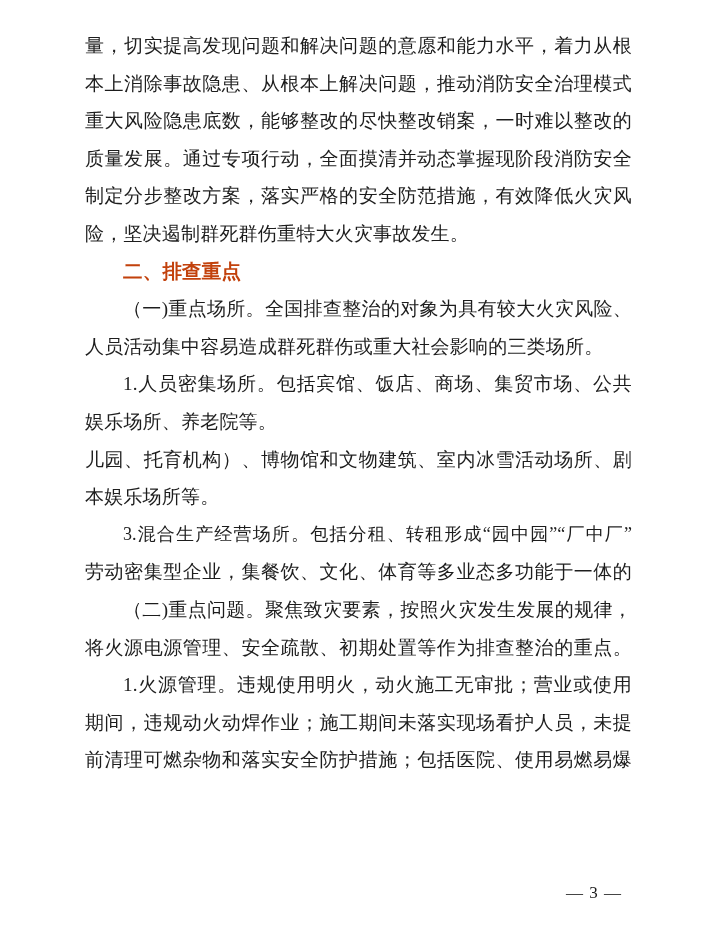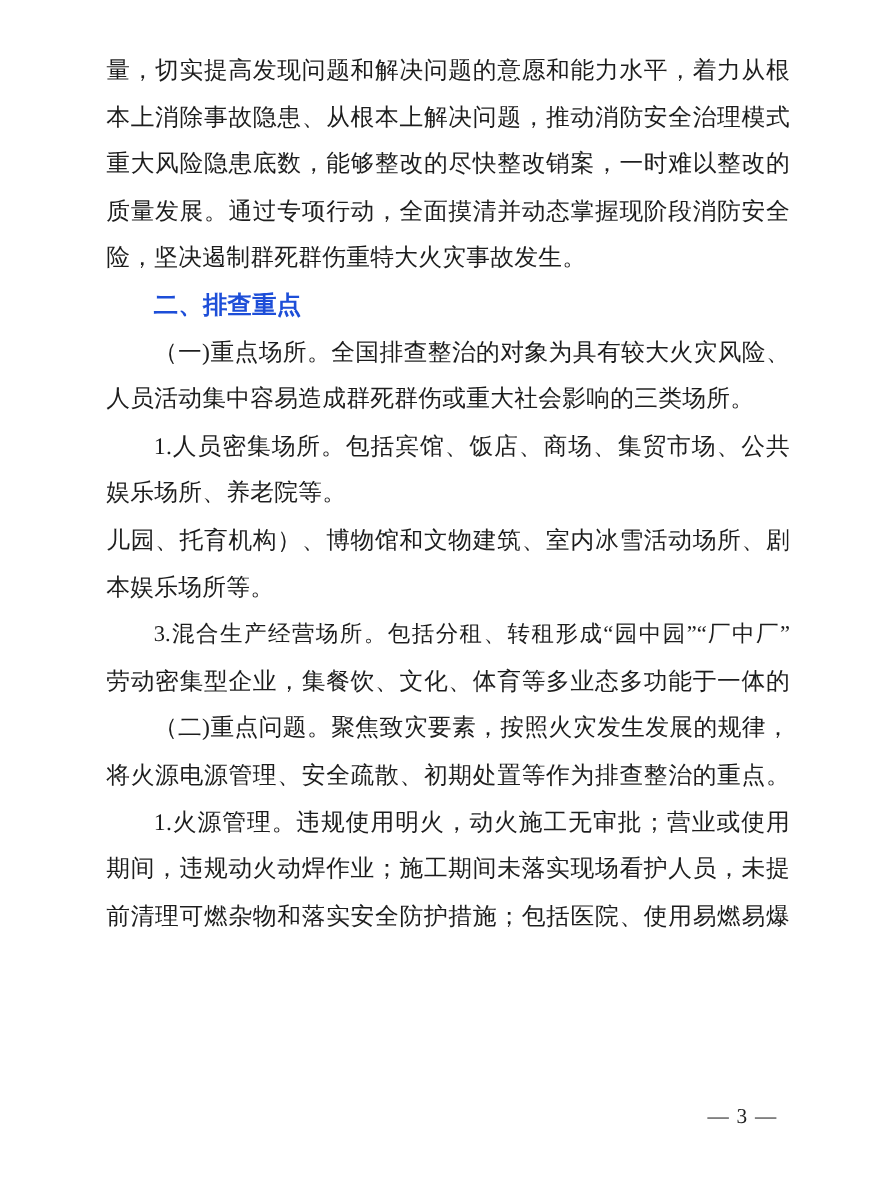--- a/index.html
+++ b/index.html
@@ -12,21 +12,21 @@
     width: 714px;
     height: 948px;
     background: #ffffff;
     overflow: hidden;
     font-family: "Liberation Serif", "DejaVu Serif", serif;
     color: #1d1d1d;
   }
   .doc {
     position: absolute;
     left: 85px;
-    top: 38px;
+    top: 27px;
     width: 547px;
   }
   .ln {
     font-size: 19px;
     line-height: 37.6px;
     height: 37.6px;
     overflow: hidden;
     letter-spacing: 0.2px;
     white-space: normal;
   }
@@ -47,21 +47,21 @@
   }
   
   .s {
     font-size: 18px;
     letter-spacing: 0px;
   }
   
   .h {
     font-family: "Liberation Sans", "DejaVu Sans", sans-serif;
     font-weight: 700;
-    color: #1d4ed8;
+    color: #c2410c;
     font-size: 19.5px;
   }
   .footer {
     position: absolute;
     top: 883px;
     right: 92px;
     font-size: 17px;
     letter-spacing: 1px;
     color: #1d1d1d;
     font-family: "Liberation Serif", "DejaVu Serif", serif;
@@ -69,20 +69,21 @@
 </style>
 </head>
 <body>
 
 <div class="page">
   <div class="doc">
     <div class="ln j">量，切实提高发现问题和解决问题的意愿和能力水平，着力从根</div>
     <div class="ln j">本上消除事故隐患、从根本上解决问题，推动消防安全治理模式</div>
     <div class="ln j">重大风险隐患底数，能够整改的尽快整改销案，一时难以整改的</div>
     <div class="ln j">质量发展。通过专项行动，全面摸清并动态掌握现阶段消防安全</div>
+    <div class="ln j">制定分步整改方案，落实严格的安全防范措施，有效降低火灾风</div>
     <div class="ln e">险，坚决遏制群死群伤重特大火灾事故发生。</div>
     <div class="ln e i h">二、排查重点</div>
     <div class="ln j i">（一)重点场所。全国排查整治的对象为具有较大火灾风险、</div>
     <div class="ln e">人员活动集中容易造成群死群伤或重大社会影响的三类场所。</div>
     <div class="ln j i">1.人员密集场所。包括宾馆、饭店、商场、集贸市场、公共</div>
     <div class="ln e">娱乐场所、养老院等。</div>
     <div class="ln j">儿园、托育机构）、博物馆和文物建筑、室内冰雪活动场所、剧</div>
     <div class="ln e">本娱乐场所等。</div>
     <div class="ln j i s">3.混合生产经营场所。包括分租、转租形成“园中园”“厂中厂”</div>
     <div class="ln j">劳动密集型企业，集餐饮、文化、体育等多业态多功能于一体的</div>

